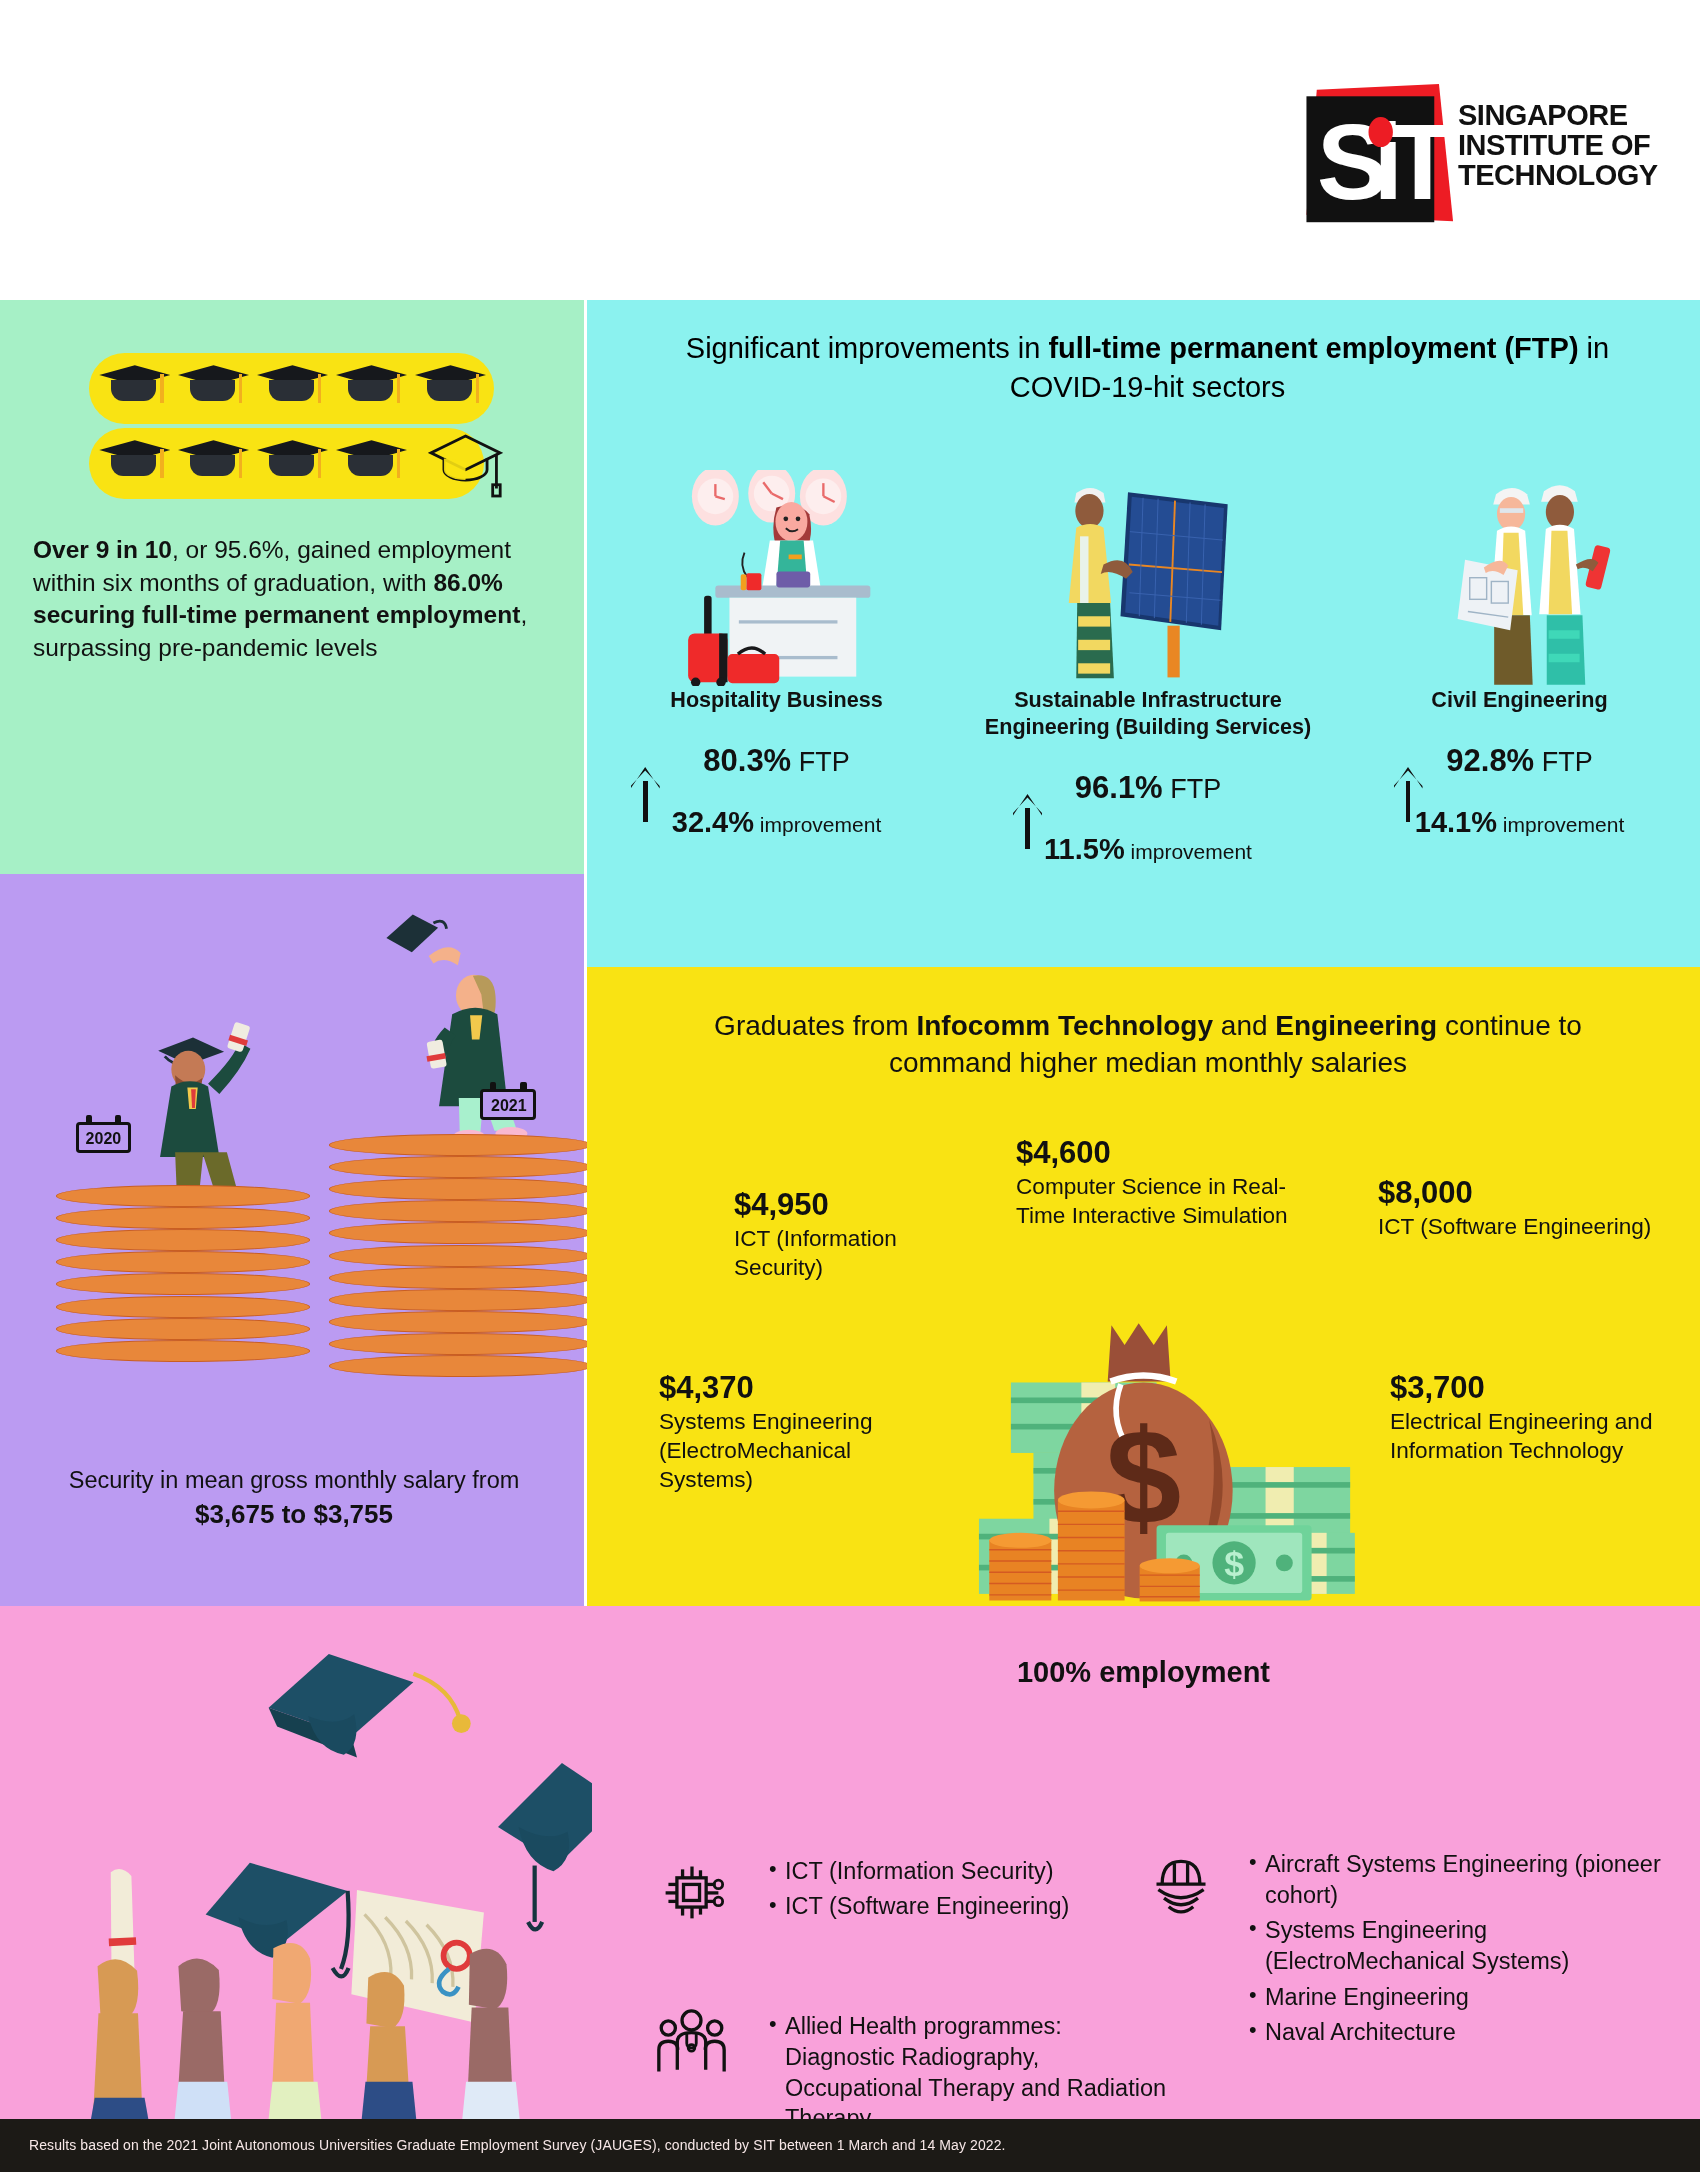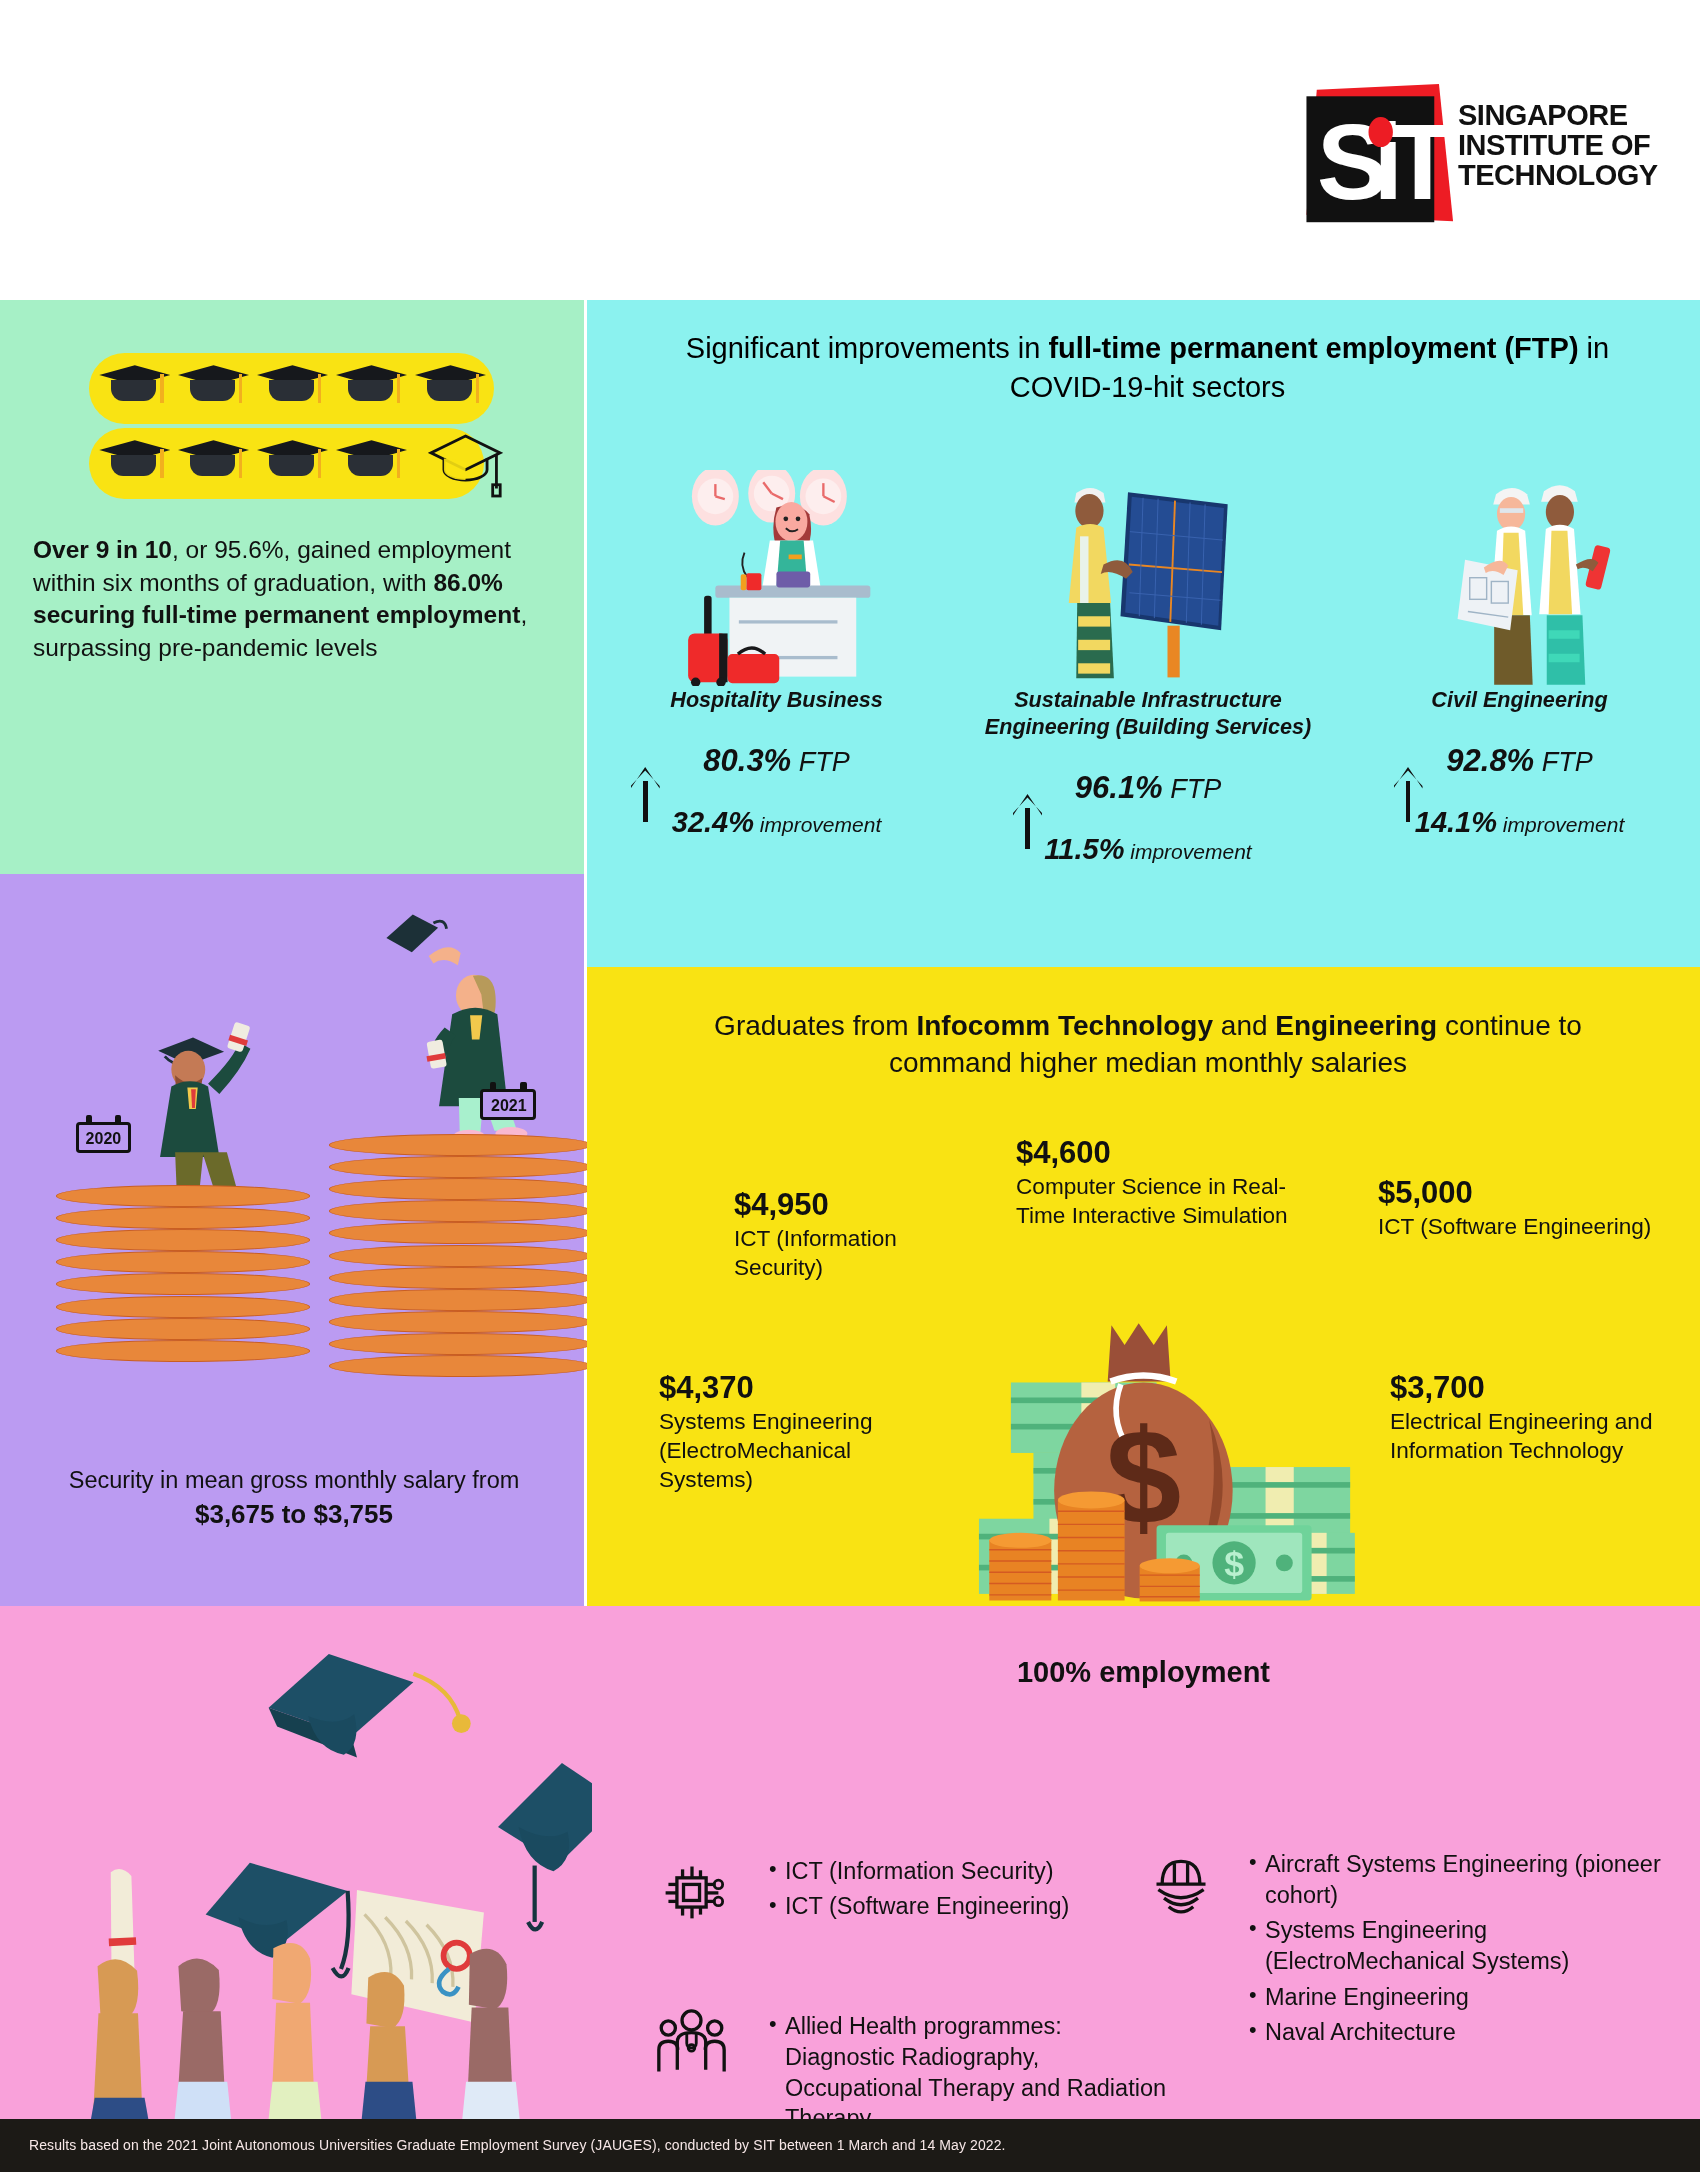--- a/index.html
+++ b/index.html
@@ -66,21 +66,21 @@
   }
   #green-text b { font-weight:bold; }
 
   
   #cyan-head {
     position:absolute; left:649px; top:329px; width:997px;
     text-align:center; font-size:29px; line-height:1.33; color:#000000;
   }
   #cyan-head b { font-weight:bold; }
 
-  .sector { position:absolute; top:687px; text-align:center;font-style:italic; }
+  .sector { position:absolute; top:687px; text-align:center; }
   .sector-name { font-size:21.6px; font-weight:bold; line-height:1.25; }
   .sector-ftp  { margin-top:29px; font-size:27px; }
   .sector-ftp .big { font-size:31px; font-weight:bold; }
   .sector-imp  { margin-top:27px; font-size:21px; position:relative; }
   .sector-imp .big { font-size:29px; font-weight:bold; }
 
   .arrow-up {
     position:absolute; top:-39px; width:29px; height:56px;
   }
   .arrow-up .shaft {
@@ -568,21 +568,21 @@
 
 <div class="salary" id="sal-ict-is">
   <div class="amt">$4,950</div>
   <div class="prog">ICT (Information Security)</div>
 </div>
 <div class="salary" id="sal-csrtis">
   <div class="amt">$4,600</div>
   <div class="prog">Computer Science in Real-Time Interactive Simulation</div>
 </div>
 <div class="salary" id="sal-ict-se">
-  <div class="amt">$5,000</div>
+  <div class="amt">$8,000</div>
   <div class="prog">ICT (Software Engineering)</div>
 </div>
 <div class="salary" id="sal-sysem">
   <div class="amt">$4,370</div>
   <div class="prog">Systems Engineering (ElectroMechanical Systems)</div>
 </div>
 <div class="salary" id="sal-eeit">
   <div class="amt">$3,700</div>
   <div class="prog">Electrical Engineering and Information Technology</div>
 </div>

